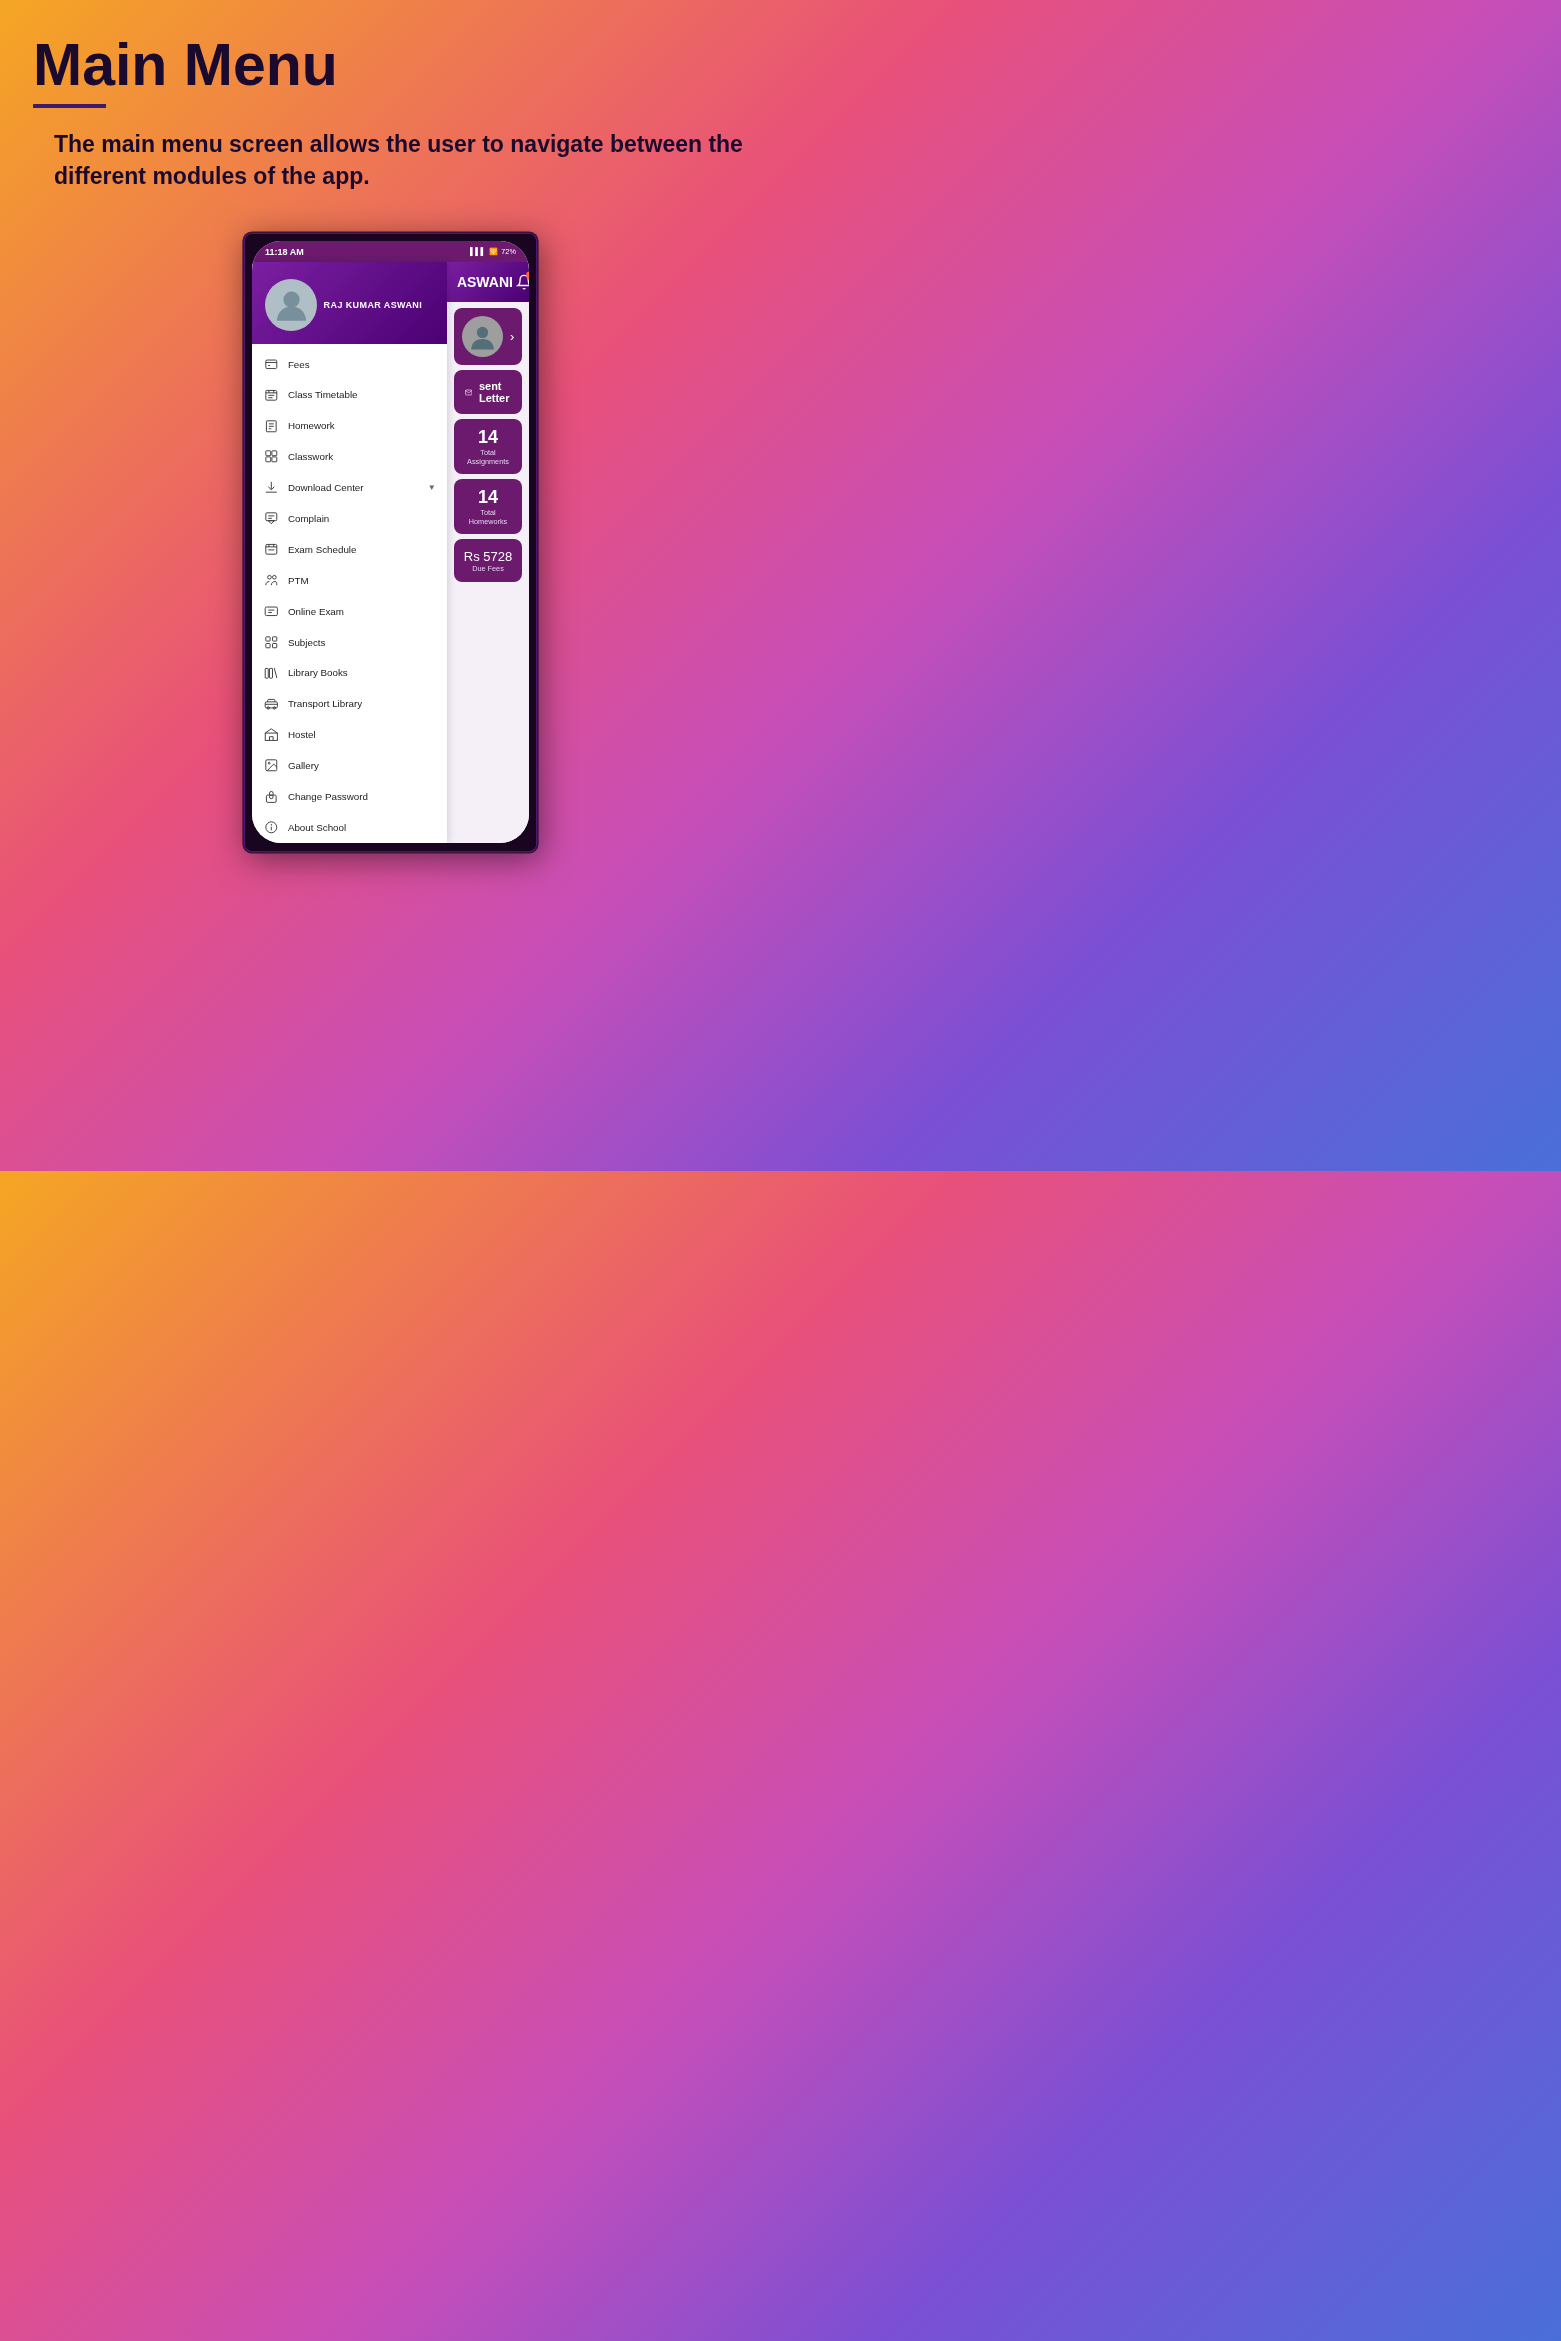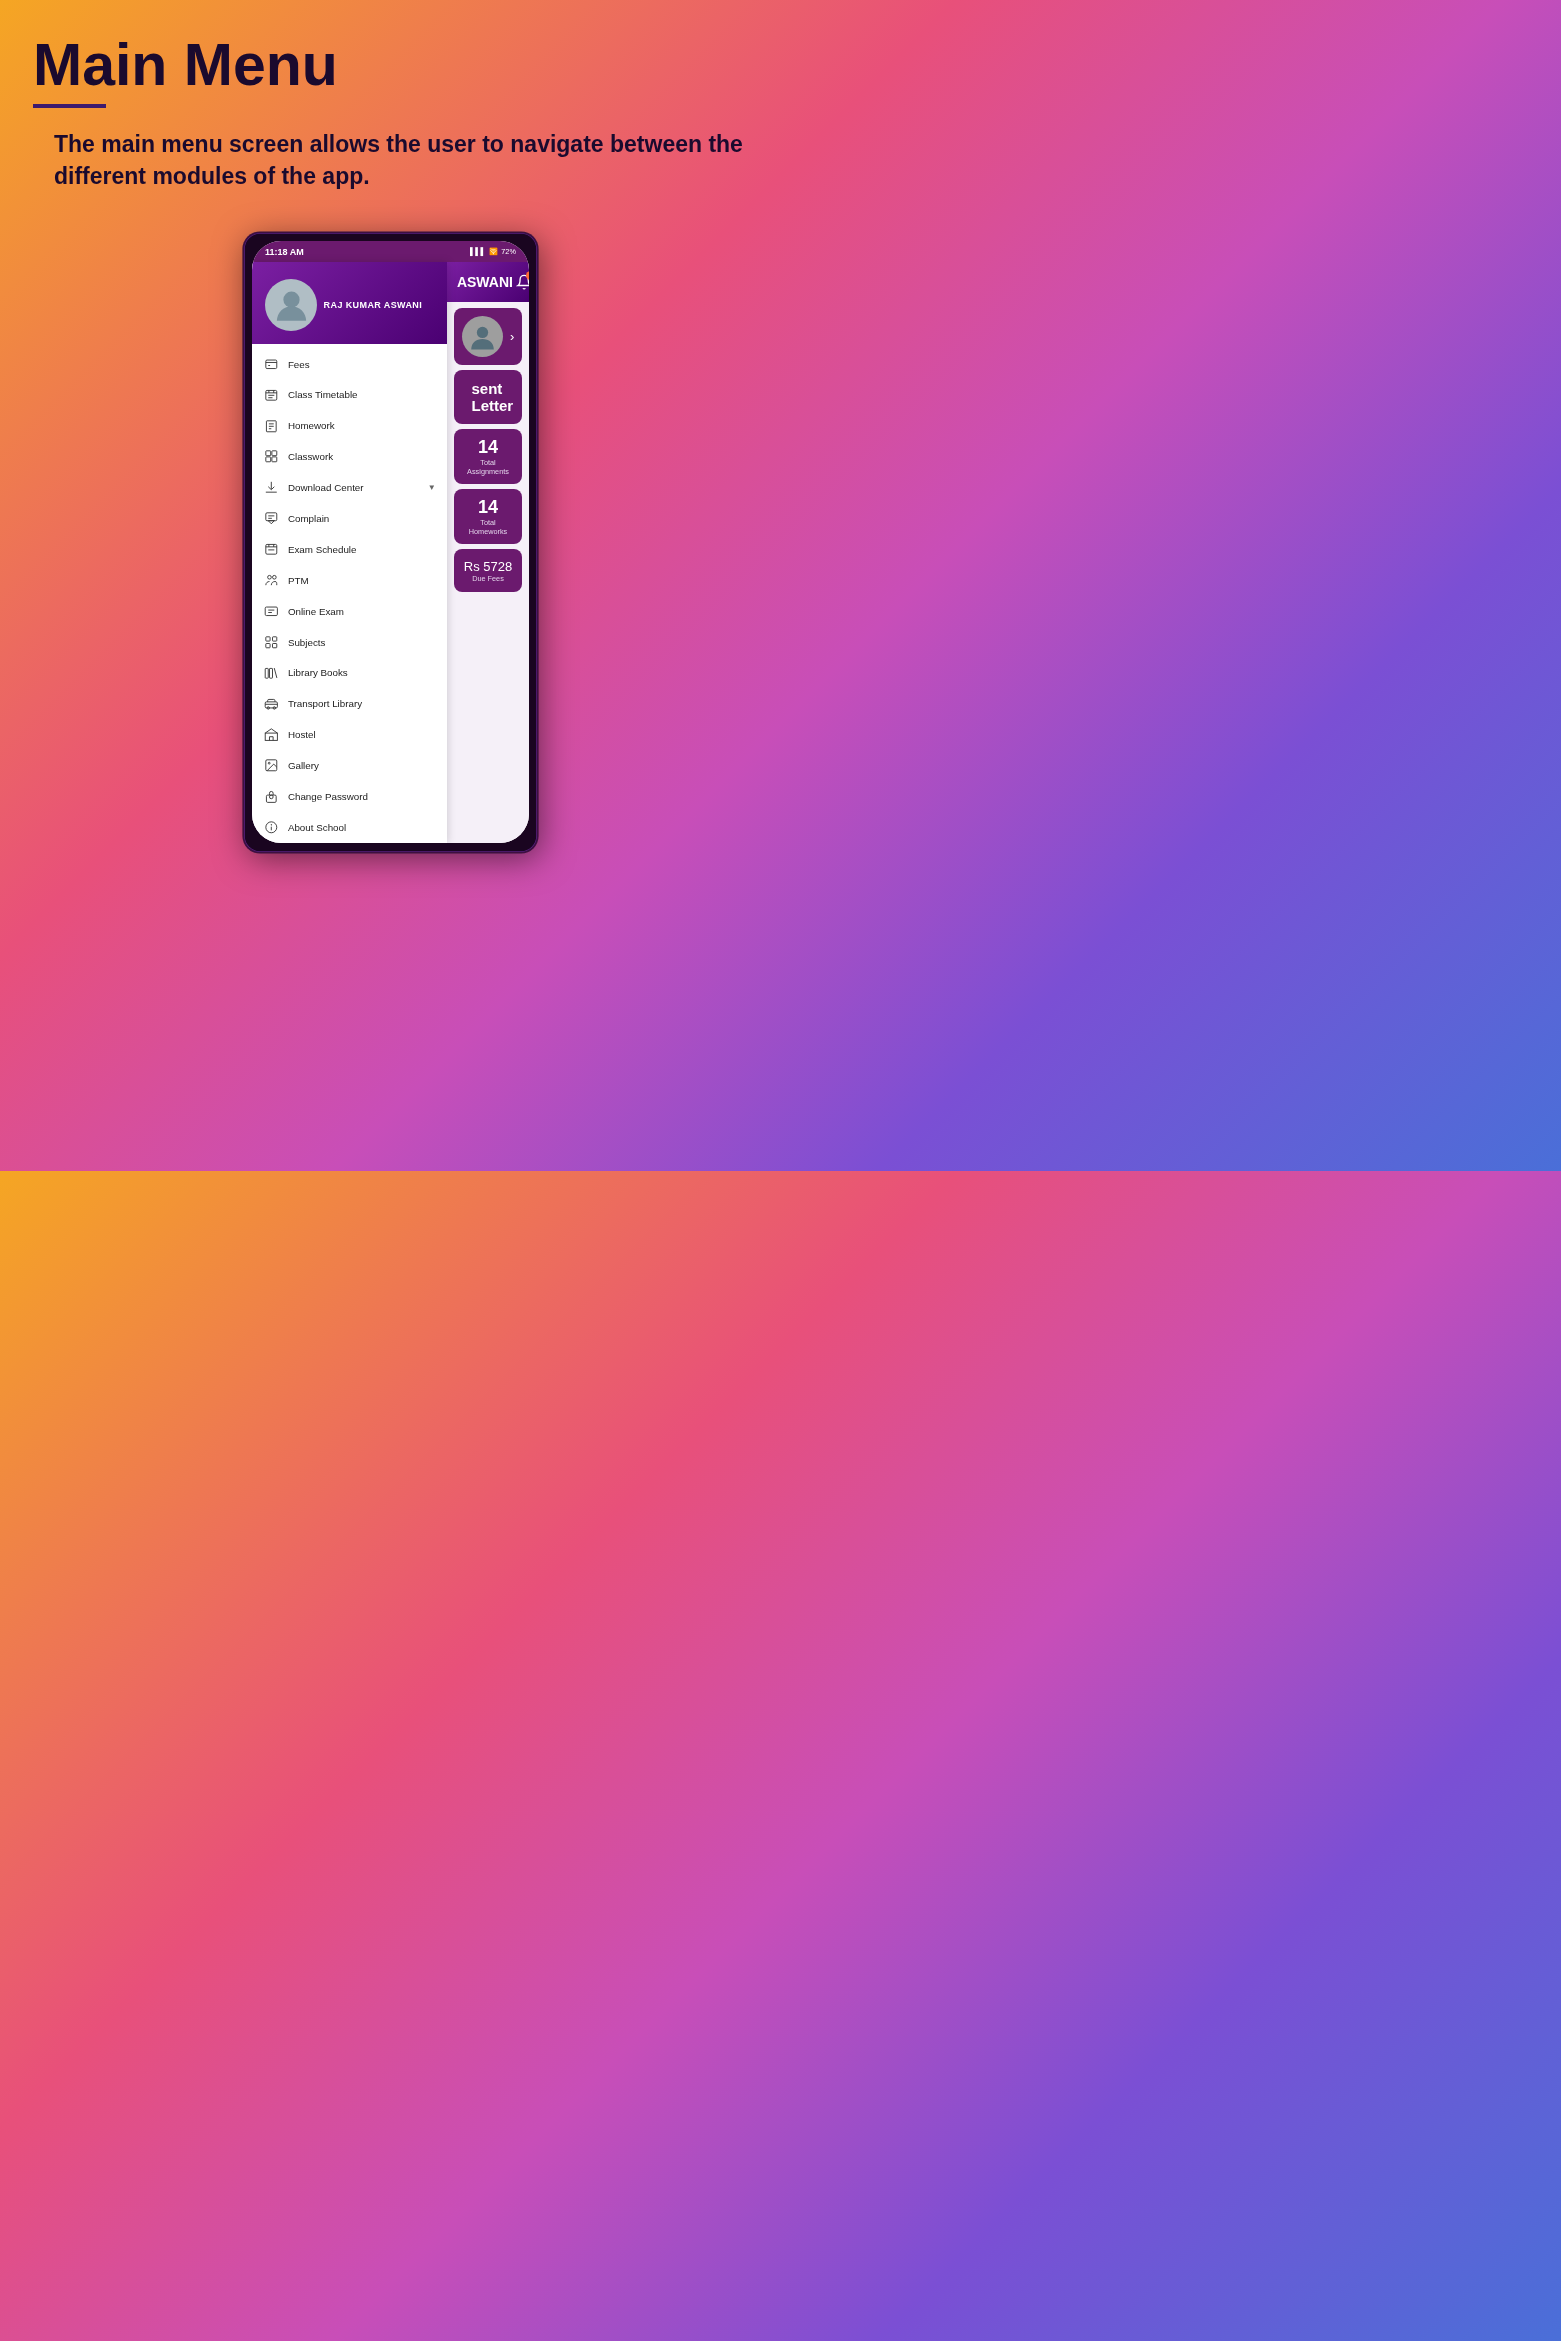--- a/index.html
+++ b/index.html
@@ -47,21 +47,21 @@
     .phone-container {
       display: flex;
       justify-content: center;
       align-items: flex-start;
       position: relative;
     }
 
     .phone-outer {
       width: 293px;
       background: #1a0520;
-      border-radius: 16px;
+      border-radius: 8px;
       padding: 8.1px;
       box-shadow: 
         0 0 0 1.6px #3d1040,
         3.3px 6.5px 33px rgba(0,0,0,0.5),
         inset 0 0 0 0.8px #5a2080;
       position: relative;
     }
 
     .phone-inner {
       background: #fff;
@@ -284,21 +284,21 @@
       background: #6b1a6e;
       border-radius: 8.1px;
       padding: 9.8px 11.4px;
       display: flex;
       align-items: center;
       gap: 6.5px;
     }
 
     .absent-letter-label {
       color: #fff;
-      font-size: 15px;
+      font-size: 11px;
       font-weight: 600;
     }
 
     .stats-row {
       display: flex;
       gap: 4.9px;
     }
 
     .stat-card {
       flex: 1;

